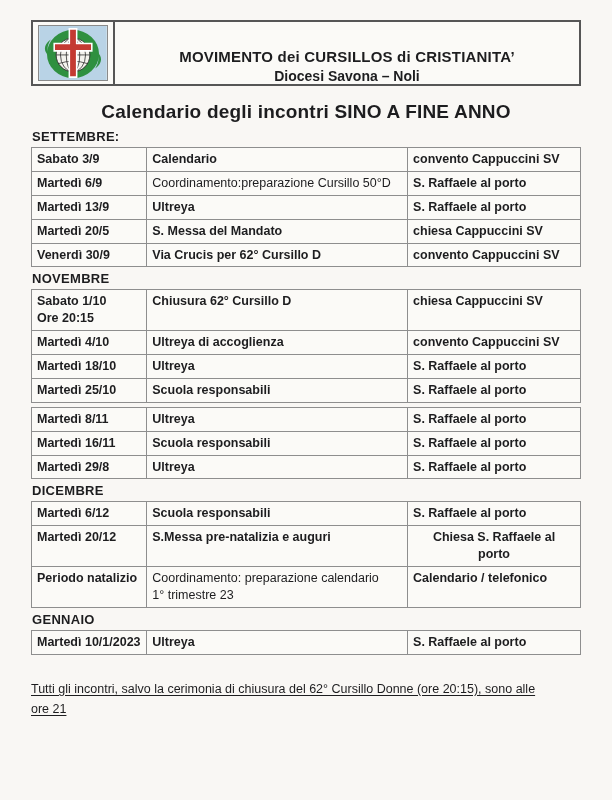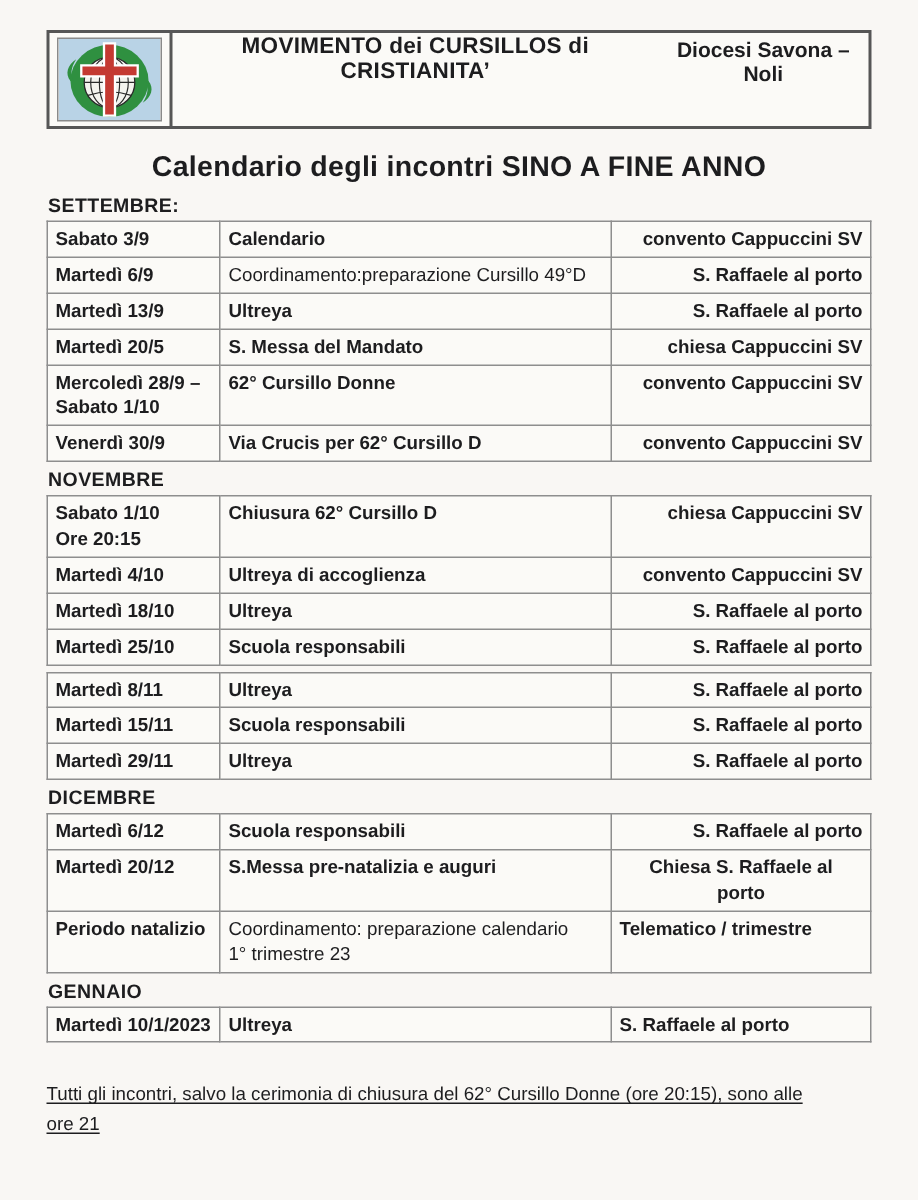--- a/index.html
+++ b/index.html
@@ -20,22 +20,23 @@
     background: #fbfaf7;
   }
   .logo-cell {
     width: 80px;
     border-right: 2px solid #565656;
     display: flex; align-items: center; justify-content: center;
   }
   .logo-frame { border: 1px solid #8a8a8a; line-height: 0; }
   .org-titles {
     flex: 1;
-    display: flex; flex-direction: row; justify-content: space-between;
+    display: flex; flex-direction: column; justify-content: flex-end;
     text-align: center;
+    margin-top: 12px;
   }
   .org-line1 { font-size: 15px; font-weight: bold; letter-spacing: 0.2px; }
   .org-line2 { font-size: 14px; font-weight: bold; margin-top: 3px; }
 
   
   .doc-title {
     text-align: center;
     font-size: 19px;
     font-weight: bold;
     margin: 15px 0 6px 0;
@@ -61,21 +62,21 @@
     padding: 3px 5px;
     font-size: 12.5px;
     font-weight: bold;
     vertical-align: top;
     line-height: 1.35;
     white-space: pre;
   }
   td.c-date  { }
   td.c-event { }
   td.c-event.reg { font-weight: normal; }
-  td.c-venue { text-align: right; }
+  td.c-venue { text-align: left; }
 
   
   .footer-note {
     margin-top: 24px;
     font-size: 12.5px;
     line-height: 1.6;
     text-decoration: underline;
     text-underline-offset: 2px;
     white-space: pre-line;
   }
@@ -124,38 +125,32 @@
         <col style="width:31.5%">
       </colgroup>
       <tbody>
             <tr>
               <td class="c-date">Sabato 3/9</td>
               <td class="c-event">Calendario</td>
               <td class="c-venue">convento Cappuccini SV</td>
             </tr>
             <tr>
               <td class="c-date">Martedì 6/9</td>
-              <td class="c-event reg">Coordinamento:preparazione Cursillo 49°D</td>
+              <td class="c-event reg">Coordinamento:preparazione Cursillo 50°D</td>
               <td class="c-venue">S. Raffaele al porto</td>
             </tr>
             <tr>
               <td class="c-date">Martedì 13/9</td>
               <td class="c-event">Ultreya</td>
               <td class="c-venue">S. Raffaele al porto</td>
             </tr>
             <tr>
               <td class="c-date">Martedì 20/5</td>
               <td class="c-event">S. Messa del Mandato</td>
               <td class="c-venue">chiesa Cappuccini SV</td>
-            </tr>
-            <tr>
-              <td class="c-date">Mercoledì 28/9 –
-Sabato 1/10</td>
-              <td class="c-event">62° Cursillo Donne</td>
-              <td class="c-venue">convento Cappuccini SV</td>
             </tr>
             <tr>
               <td class="c-date">Venerdì 30/9</td>
               <td class="c-event">Via Crucis per 62° Cursillo D</td>
               <td class="c-venue">convento Cappuccini SV</td>
             </tr>
           </tbody>
     </table>
   </section>
 
@@ -200,26 +195,26 @@
         <col style="width:47.5%">
         <col style="width:31.5%">
       </colgroup>
       <tbody>
             <tr>
               <td class="c-date">Martedì 8/11</td>
               <td class="c-event">Ultreya</td>
               <td class="c-venue">S. Raffaele al porto</td>
             </tr>
             <tr>
-              <td class="c-date">Martedì 15/11</td>
+              <td class="c-date">Martedì 16/11</td>
               <td class="c-event">Scuola responsabili</td>
               <td class="c-venue">S. Raffaele al porto</td>
             </tr>
             <tr>
-              <td class="c-date">Martedì 29/11</td>
+              <td class="c-date">Martedì 29/8</td>
               <td class="c-event">Ultreya</td>
               <td class="c-venue">S. Raffaele al porto</td>
             </tr>
           </tbody>
     </table>
   </section>
 
   <section class="month">
     <h2 class="sec-label">DICEMBRE</h2>
     <table class="cal">
@@ -237,21 +232,21 @@
             <tr>
               <td class="c-date">Martedì 20/12</td>
               <td class="c-event">S.Messa pre-natalizia e auguri</td>
               <td class="c-venue" style="text-align: center;">Chiesa S. Raffaele al
 porto</td>
             </tr>
             <tr>
               <td class="c-date">Periodo natalizio</td>
               <td class="c-event reg">Coordinamento: preparazione calendario
 1° trimestre 23</td>
-              <td class="c-venue" style="text-align: left;">Telematico / trimestre</td>
+              <td class="c-venue" style="text-align: left;">Calendario / telefonico</td>
             </tr>
           </tbody>
     </table>
   </section>
 
   <section class="month">
     <h2 class="sec-label">GENNAIO</h2>
     <table class="cal">
       <colgroup>
         <col style="width:21%">

